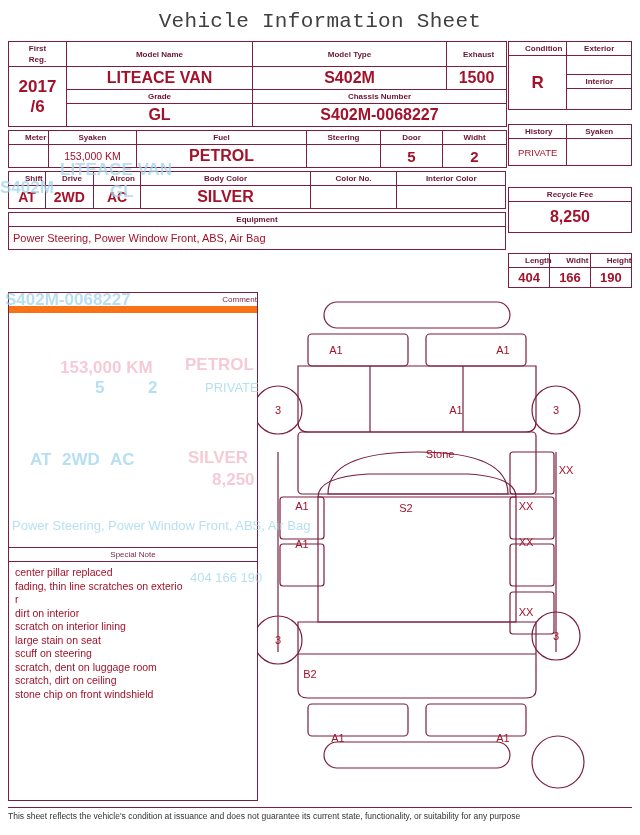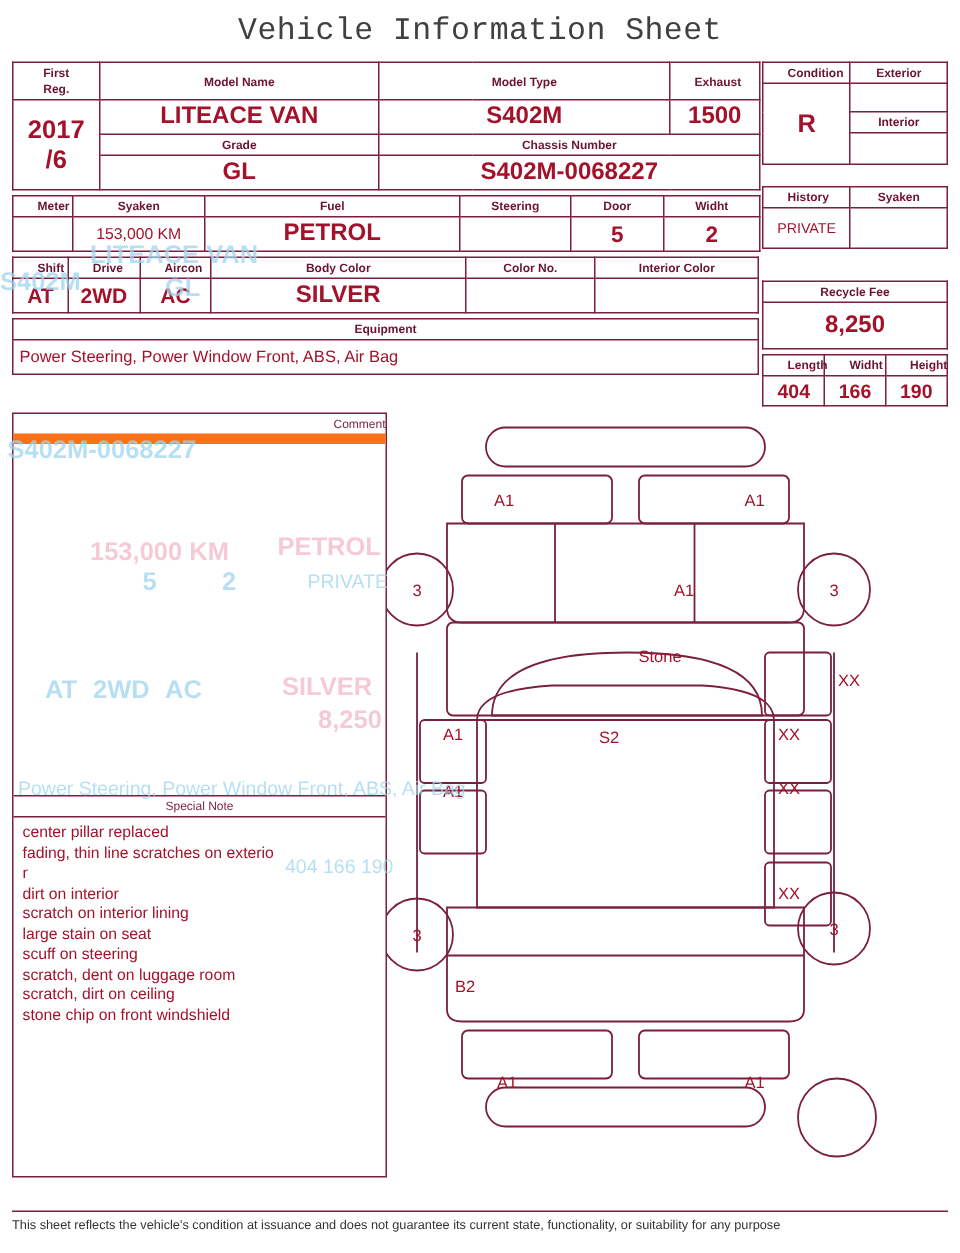--- a/index.html
+++ b/index.html
@@ -302,21 +302,21 @@
         <tbody>
             <tr>
           <td class="lbl">Recycle Fee</td>
         </tr>
         <tr>
           <td class="val" style="font-size:16px;height:26px;">8,250</td>
         </tr>
       </tbody>
         </table>
 
-      <table class="grid" style="margin-top:3px;">
+      <table class="grid" style="margin-top:20px;">
         <colgroup>
             <col style="width:41px">
             <col style="width:40px">
             <col style="width:41px">
           </colgroup>
         <tbody>
             <tr>
           <td class="lbl">Length</td>
           <td class="lbl">Widht</td>
           <td class="lbl">Height</td>

